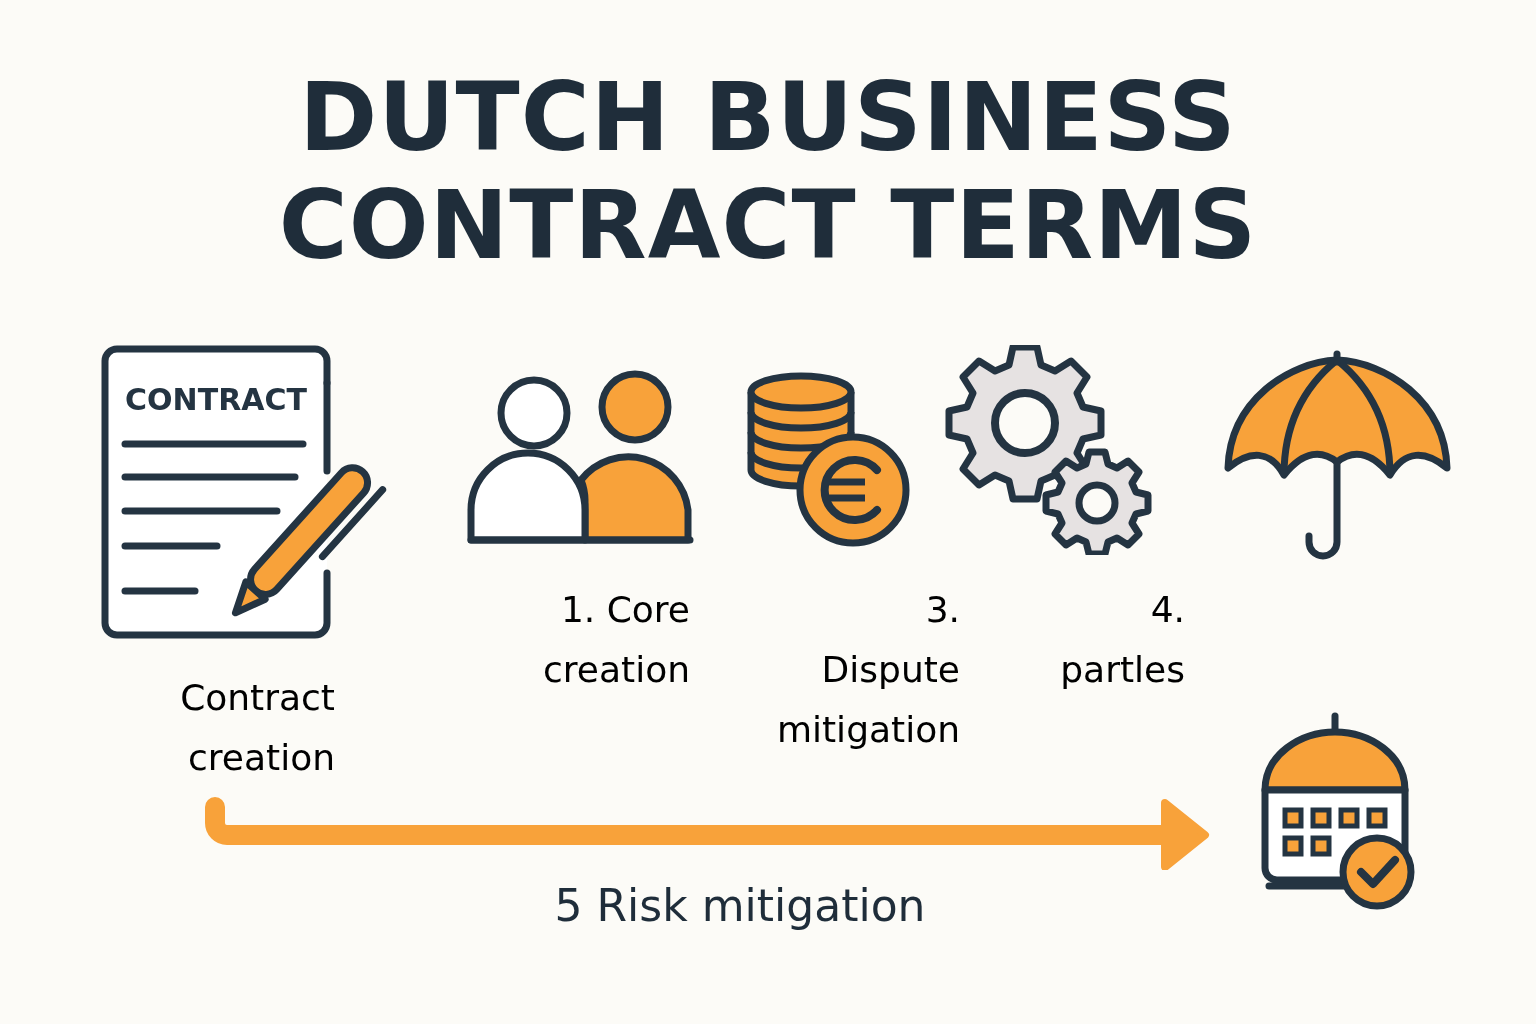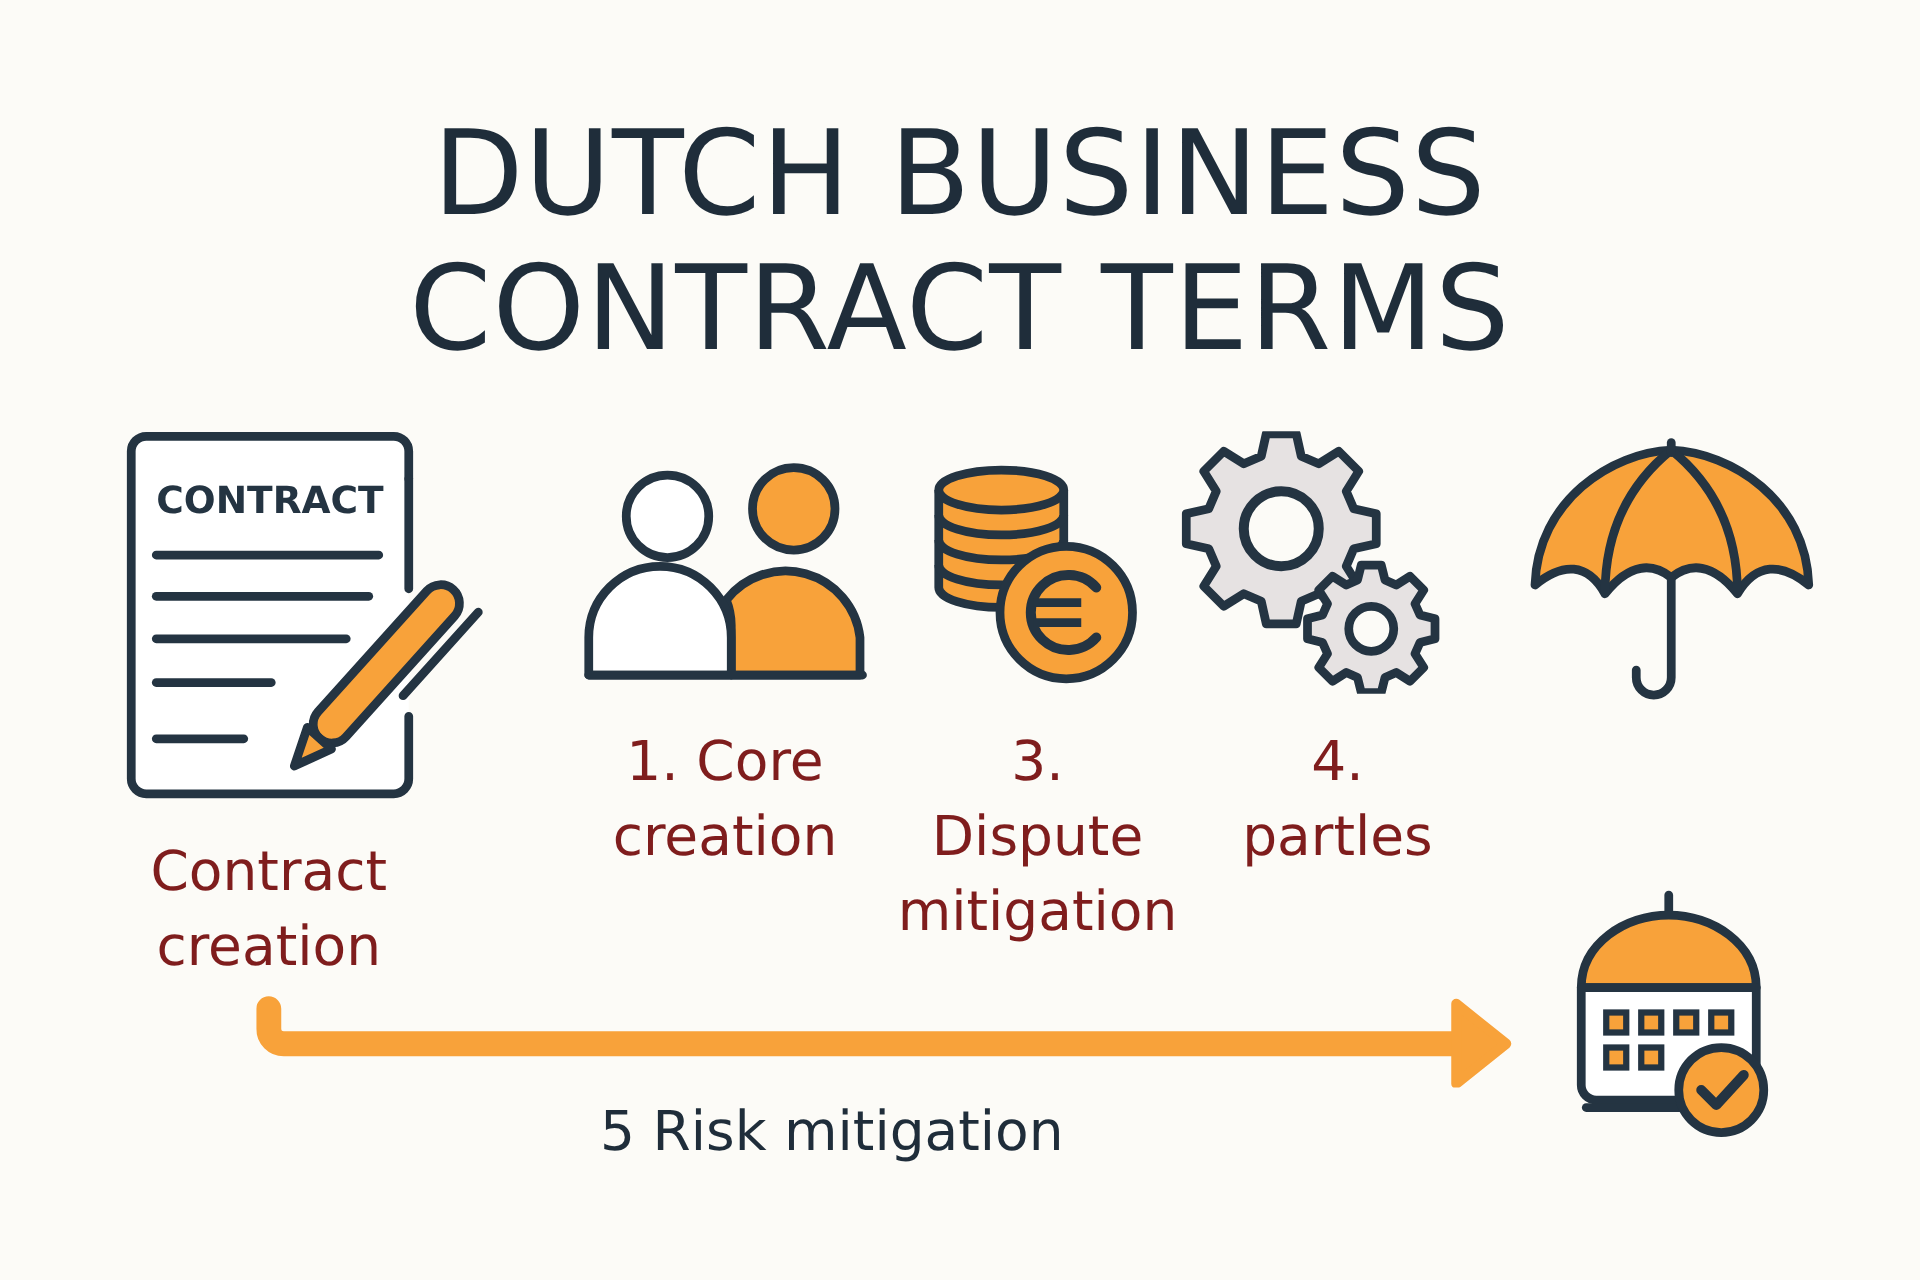--- a/index.html
+++ b/index.html
@@ -4,34 +4,34 @@
 <style>
   html, body { margin:0; padding:0; }
   body {
     width:1536px; height:1024px; overflow:hidden;
     background:#fcfbf7;
     font-family:"DejaVu Sans", "Liberation Sans", sans-serif;
     color:#1f2d3a;
     position:relative;
   }
   .title {
-    position:absolute; left:0; width:1536px; top:86px;
-    text-align:center; font-weight:normal; font-size:94px; line-height:108px;
+    position:absolute; left:0; width:1536px; top:64px;
+    text-align:center; font-weight:bold; font-size:94px; line-height:108px;
     letter-spacing:1px; color:#1f2d3a;
   }
   .title div { white-space:nowrap; }
   .icon { position:absolute; }
   .label {
-    position:absolute; text-align:center; font-size:44px; line-height:60px;
-    color:#7f1d1d; white-space:nowrap;
+    position:absolute; text-align:right; font-size:36px; line-height:60px;
+    color:#000000; white-space:nowrap;
   }
   .label div { display:block; }
   .footer-label {
     position:absolute; left:480px; width:520px; top:876px;
-    font-size:44px; line-height:60px; color:#1f2d3a;
+    text-align:center; font-size:44px; line-height:60px; color:#1f2d3a;
   }
 </style>
 </head>
 <body>
 
 <div class="title">
   <div>DUTCH BUSINESS</div>
   <div>CONTRACT TERMS</div>
 </div>
 

